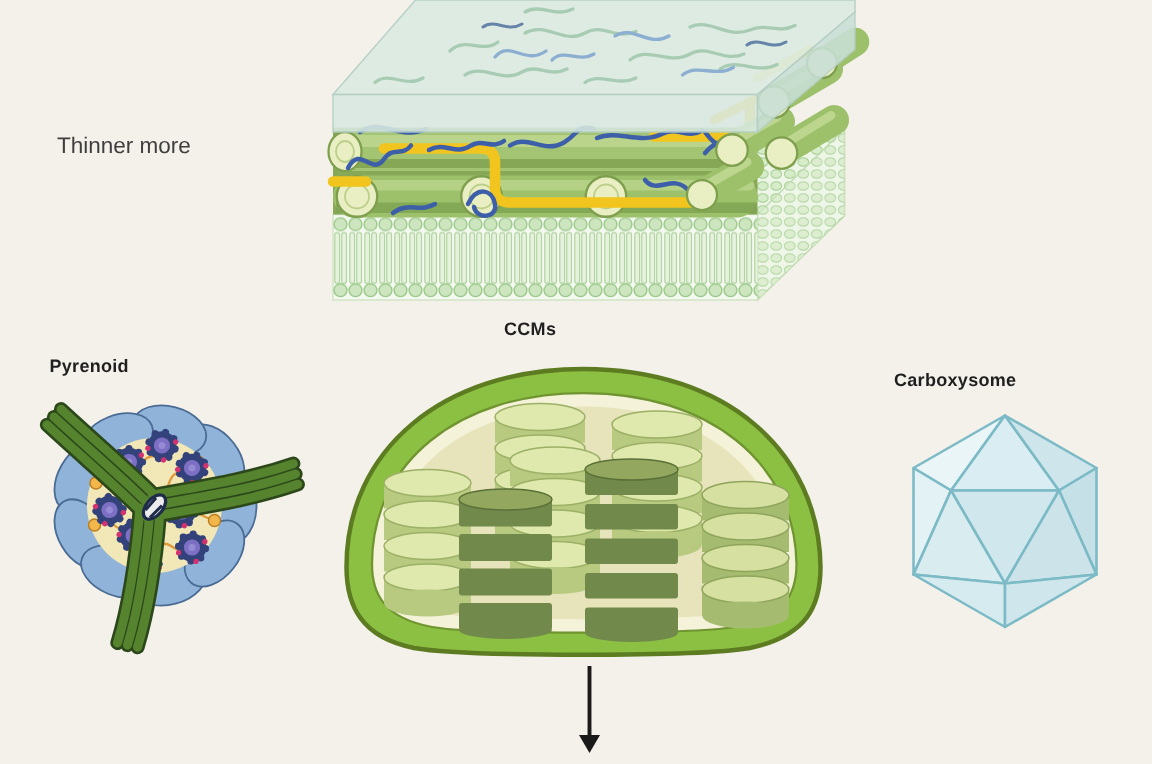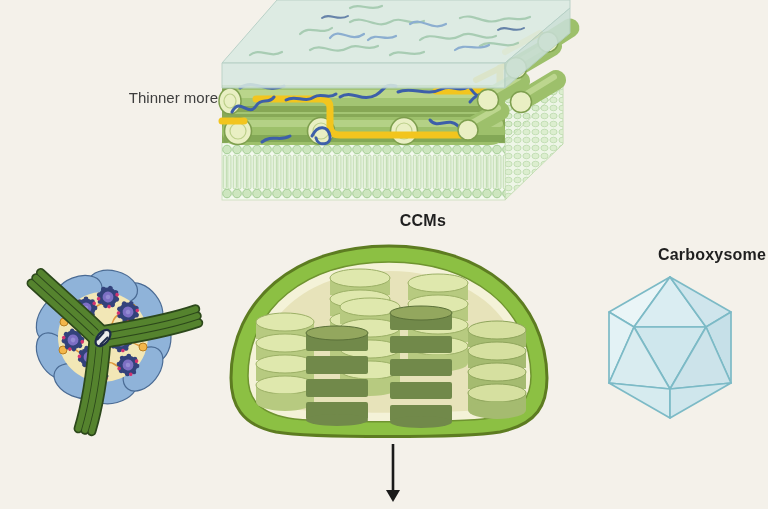--- a/index.html
+++ b/index.html
@@ -1,21 +1,21 @@
 <!DOCTYPE html>
 <html><head>
 <meta charset="utf-8">
 <style>
   html,body{margin:0;padding:0;background:#f4f1ea;}
   #stage{position:relative;width:768px;height:509px;background:#f4f1ea;overflow:hidden;
          font-family:"Liberation Sans",sans-serif;}
   #figure-svg{position:absolute;left:0;top:0;}
-  .lbl{position:absolute;text-align:right;}
+  .lbl{position:absolute;text-align:left;}
   .lbl-regular{font-size:15px;line-height:1.25;color:#3e3e3e;}
-  .lbl-bold{font-size:16px;font-weight:bold;color:#1f1f1f;letter-spacing:.2px;}
+  .lbl-bold{font-size:12px;font-weight:bold;color:#1f1f1f;letter-spacing:.2px;}
 </style>
 </head>
 <body>
 
 <div id="stage">
 <svg id="figure-svg" width="768" height="509" viewBox="0 0 768 509">
   <defs>
     <pattern id="pmFront" width="10" height="57" patternUnits="userSpaceOnUse" patternTransform="translate(222,143)">
       <circle cx="5" cy="6.5" r="4.3" fill="#cde6bf" stroke="#9bc88b" stroke-width="0.9"></circle>
       <circle cx="5" cy="50.5" r="4.3" fill="#cde6bf" stroke="#9bc88b" stroke-width="0.9"></circle>
@@ -321,15 +321,16 @@
 
   <g>
     <line x1="393" y1="444" x2="393" y2="492" stroke="#1a1a1a" stroke-width="2.6"></line>
     <polygon points="386,490 400,490 393,502" fill="#1a1a1a"></polygon>
   </g>
 </svg>
 
 <div class="lbl lbl-regular" style="left:38px;top:89px;width:180px;">
   <span>Thinner more</span><br>
 </div>
+<div class="lbl lbl-bold" style="left:33px;top:237px;width:142px;">Pyrenoid</div>
 <div class="lbl lbl-bold" style="left:336px;top:212px;width:110px;">CCMs</div>
 <div class="lbl lbl-bold" style="left:596px;top:246px;width:170px;">Carboxysome</div>
 </div>
 
 </body></html>

